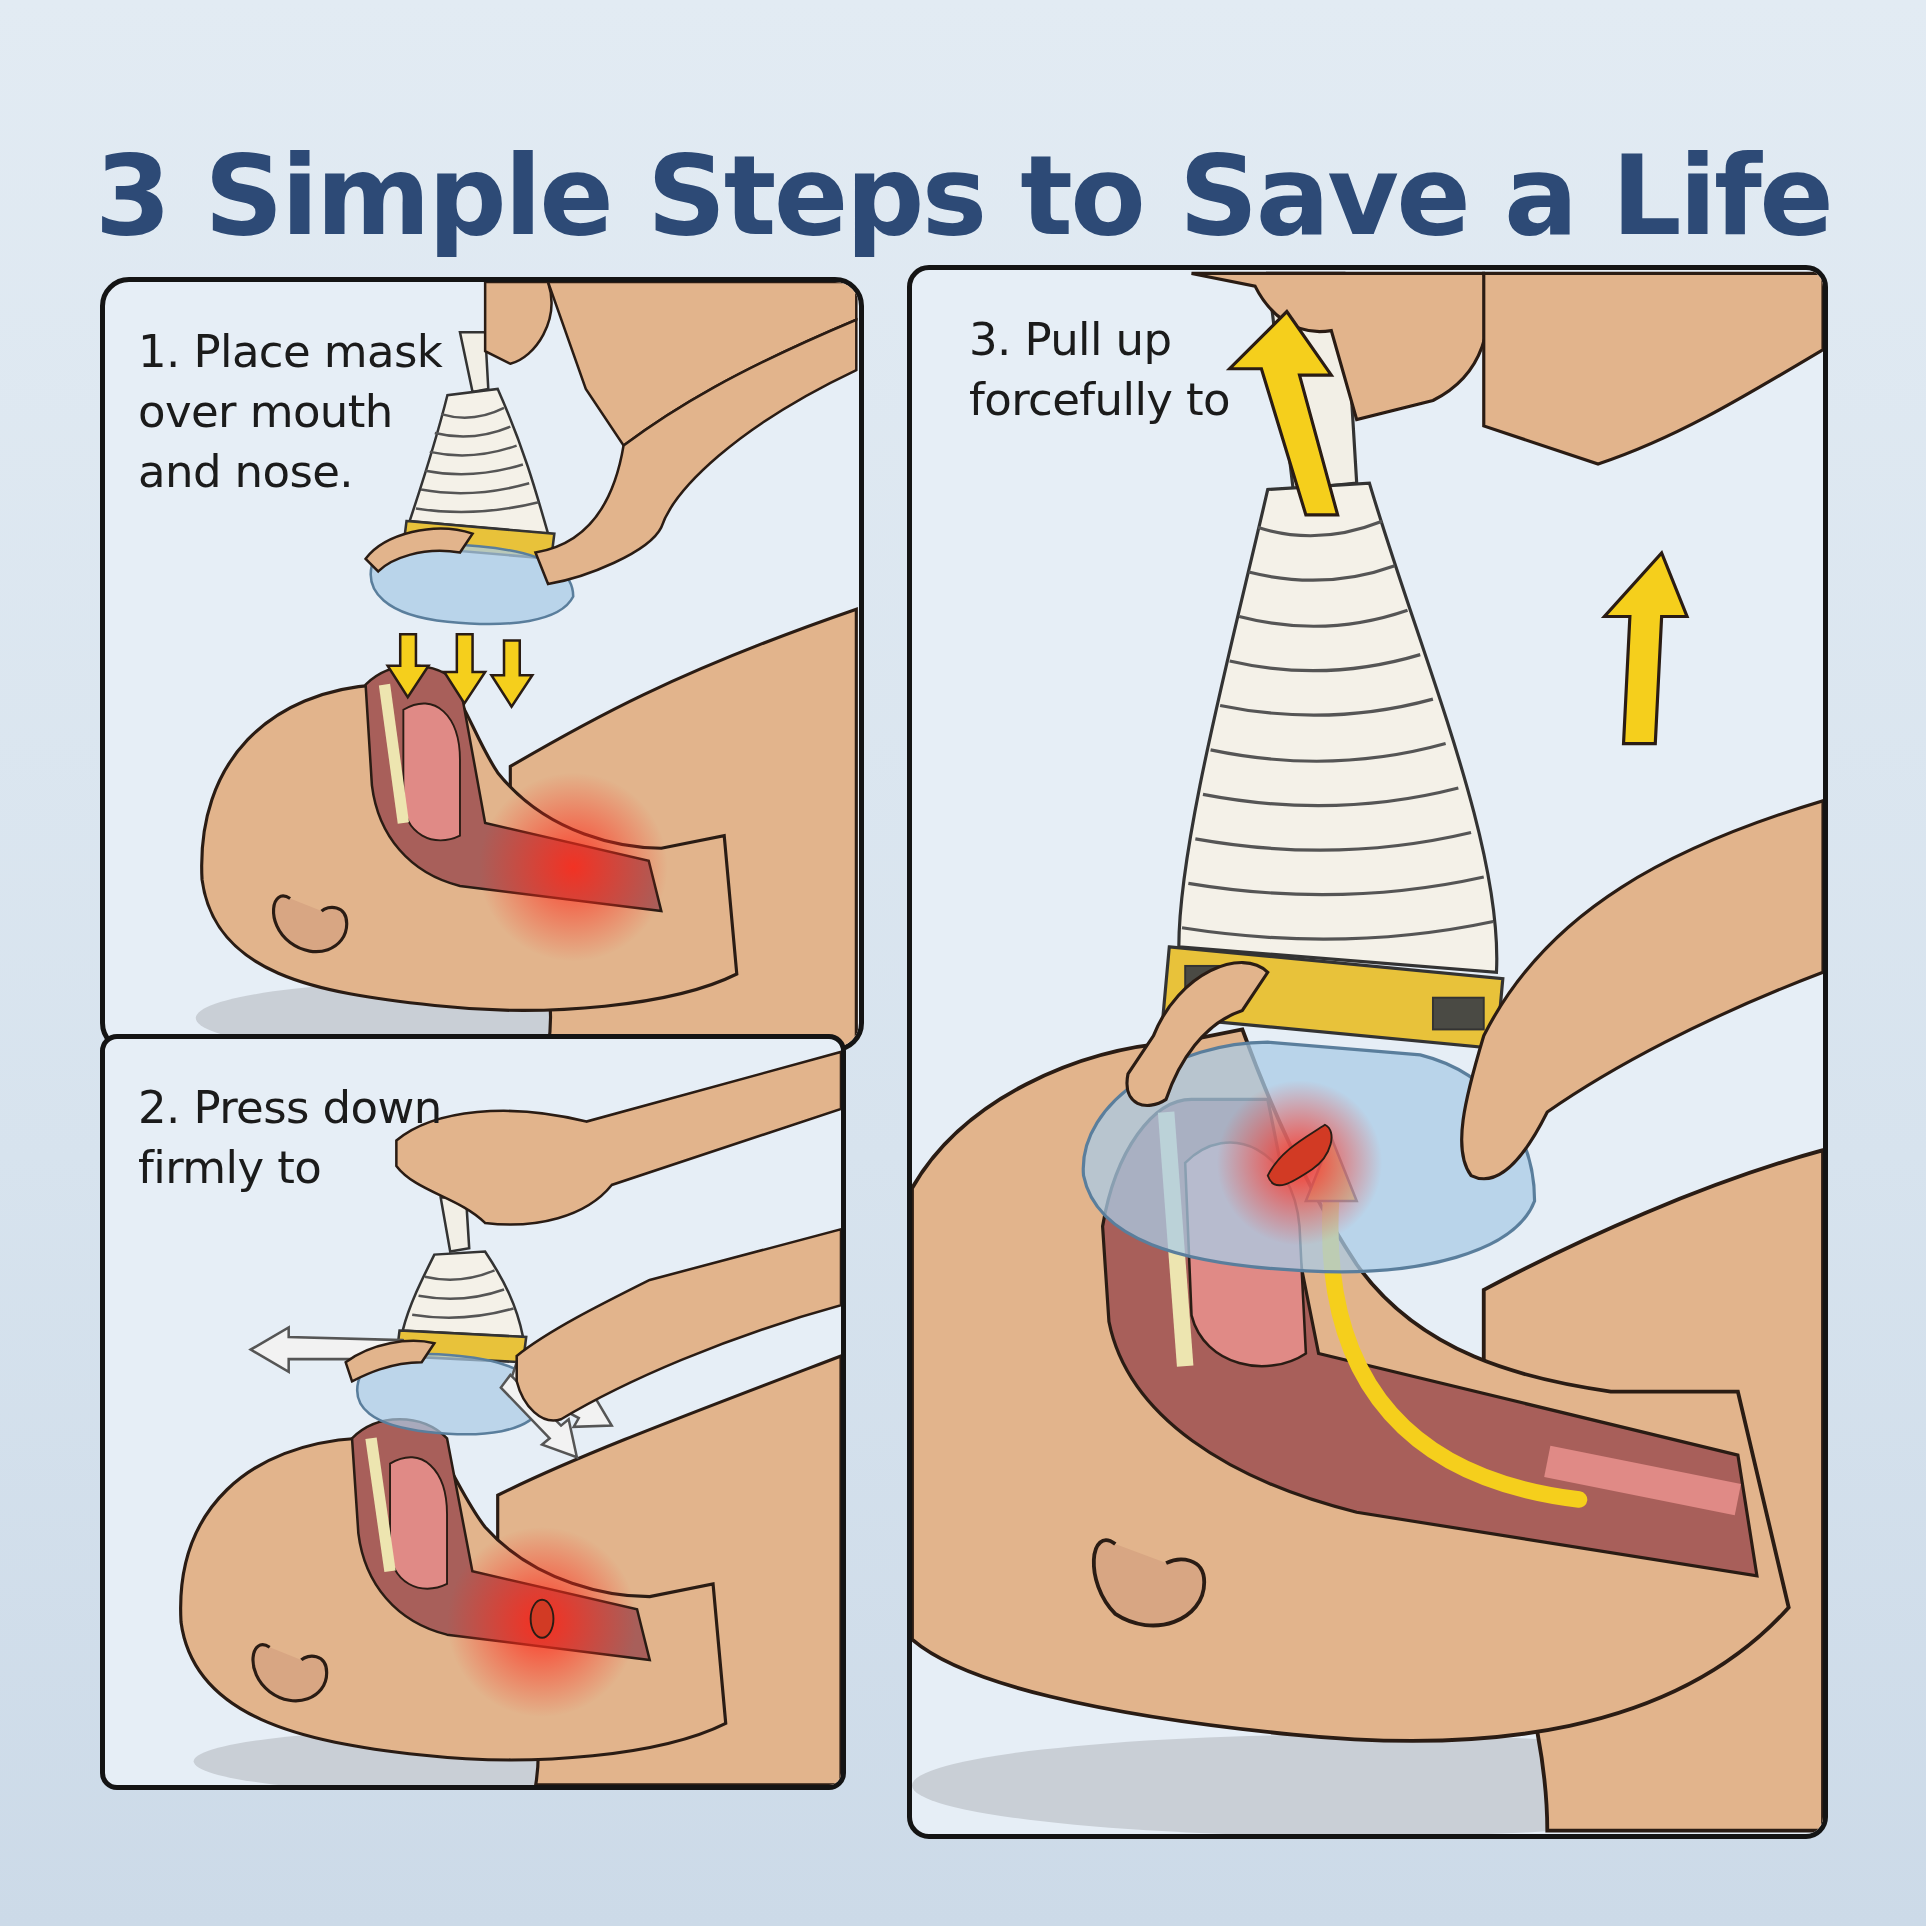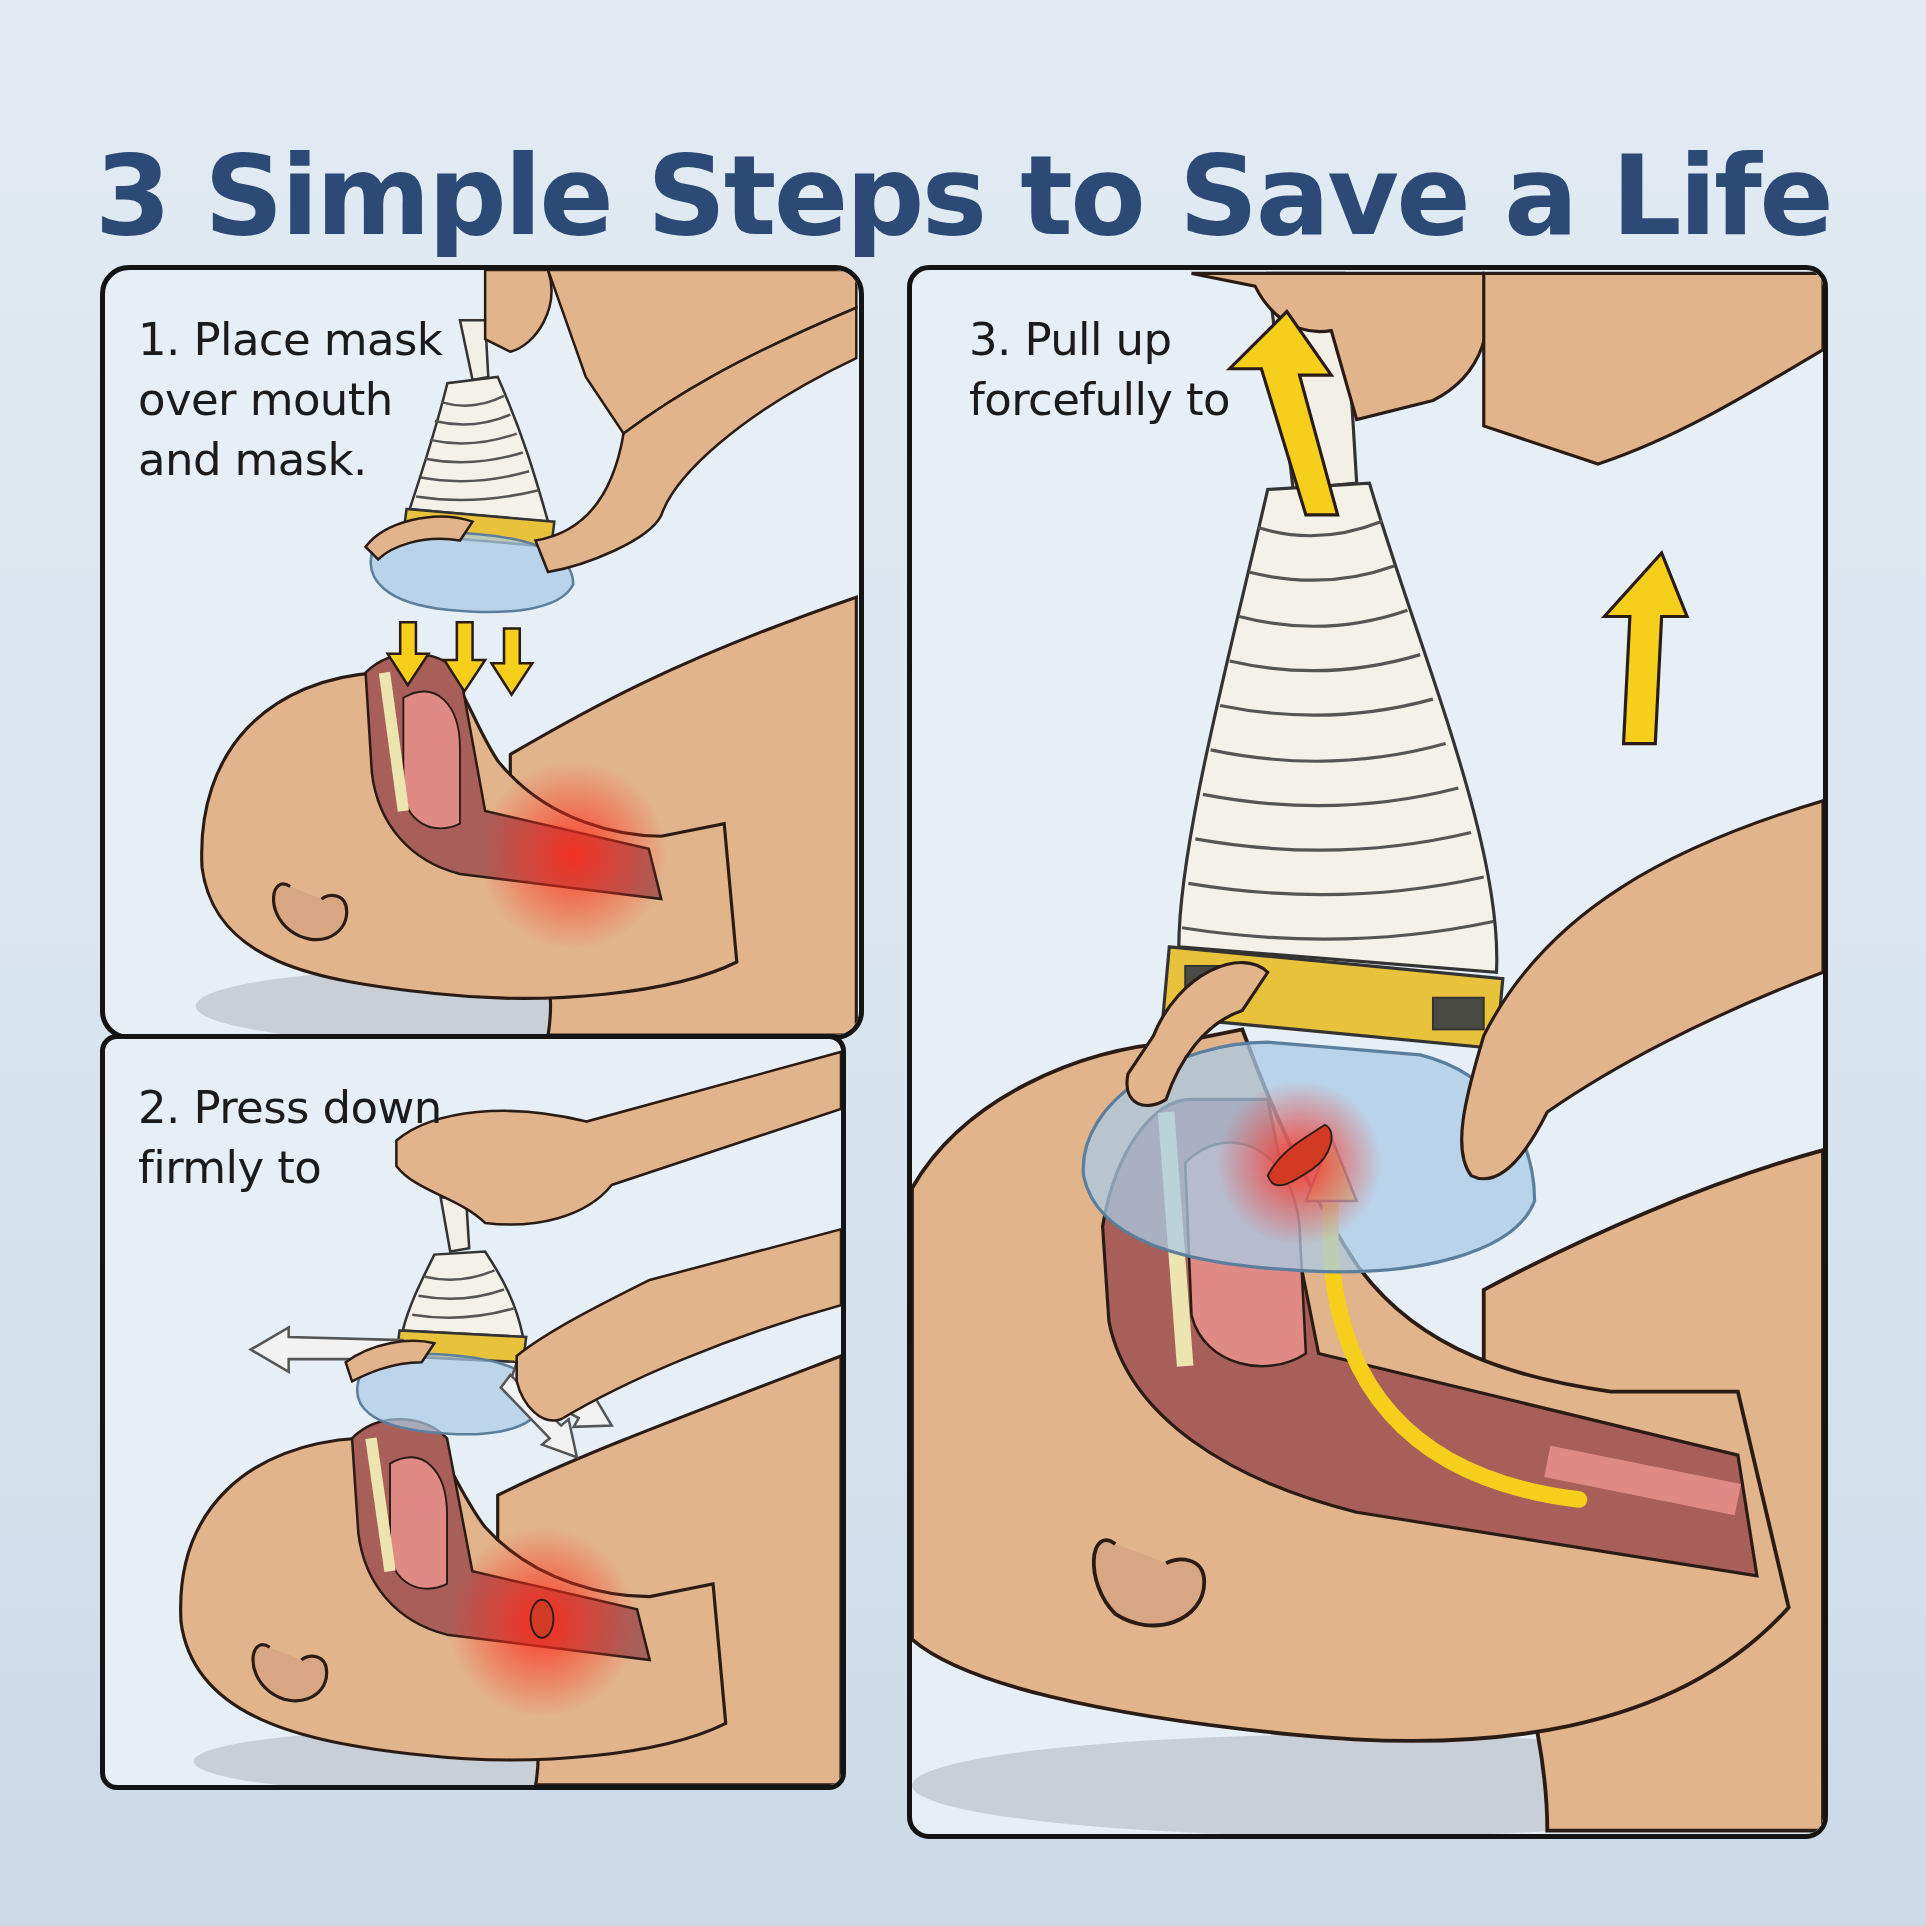--- a/index.html
+++ b/index.html
@@ -1,19 +1,19 @@
 <!DOCTYPE html>
 <html style="font-size:10.3px"><head>
 <meta charset="utf-8">
 <style>
   html,body{margin:0;padding:0;}
   body{width:1926px;height:1926px;background:linear-gradient(180deg,#e2ebf3 0%,#d7e3ee 60%,#ccdae8 100%);position:relative;overflow:hidden;font-family:"DejaVu Sans","Liberation Sans",sans-serif;}
   .title{position:absolute;left:0;top:67px;width:1926px;text-align:center;font-family:"DejaVu Sans","Liberation Sans",sans-serif;font-weight:700;font-size:110px;letter-spacing:-2.6px;color:#2d4a76;line-height:1;}
   .panel{position:absolute;box-sizing:border-box;border:5.1px solid #141414;border-radius:22px;background:#e6eef6;overflow:hidden;}
-  .p1{left:100px;top:265px;width:764px;height:775px;border-radius:29px;}
+  .p1{left:100px;top:277px;width:764px;height:775px;border-radius:29px;}
   .p2{left:100px;top:1034px;width:746px;height:756px;border-radius:17px;}
   .p3{left:907px;top:265px;width:921px;height:1574px;}
   .caption{position:absolute;font-family:"DejaVu Sans","Liberation Sans",sans-serif;font-weight:500;color:#1b1b1b;font-size:45px;line-height:60px;letter-spacing:-0.6px;z-index:5;}
   .p1 .caption{left:33px;top:40px;}
   .p2 .caption{left:33px;top:39px;}
   .p3 .caption{left:49px;top:40px;margin-left:8px;}
   .caption div{white-space:nowrap;}
   svg.ill{position:absolute;left:0;top:0;width:100%;height:100%;}
 </style>
 </head>
@@ -62,21 +62,21 @@
 
     <g fill="#f5cf1c" stroke="#2a1c14" stroke-width="4">
       <path d="M465 560 L490 560 L490 610 L510 610 L477 660 L445 610 L465 610 Z"></path>
       <path d="M555 560 L580 560 L580 620 L600 620 L567 670 L535 620 L555 620 Z"></path>
       <path d="M630 570 L655 570 L655 625 L675 625 L642 675 L610 625 L630 625 Z"></path>
     </g>
   </svg>
   <div class="caption">
     <div>1. Place mask</div>
     <div>over mouth</div>
-    <div>and mask.</div>
+    <div>and nose.</div>
   </div>
 </div>
 
 <div class="panel p2">
   <svg class="ill" viewBox="0 0 1162 1177">
     <ellipse cx="540" cy="1140" rx="400" ry="50" fill="#c9cfd6"></ellipse>
     <path d="M620 720 C740 660 900 600 1162 500 L1162 1177 L680 1177 C700 1060 640 960 620 860 Z" fill="#e2b48c" stroke="#2a1c14" stroke-width="5"></path>
     <path d="M120 920 C110 740 230 640 400 630 L490 610 C530 630 560 720 600 770 C680 860 800 880 860 880 L960 860 L980 1080 C880 1130 680 1150 500 1130 C310 1110 140 1070 120 920 Z" fill="#e2b48c" stroke="#2a1c14" stroke-width="5"></path>
     <path d="M390 630 C430 590 500 590 540 630 L580 840 L840 900 L860 980 L540 940 C460 920 410 860 400 780 Z" fill="#a85f5a" stroke="#2a1c14" stroke-width="4"></path>
     <path d="M450 670 C500 640 540 680 540 750 L540 860 C500 880 450 860 450 800 Z" fill="#e08a86" stroke="#2a1c14" stroke-width="3"></path>

